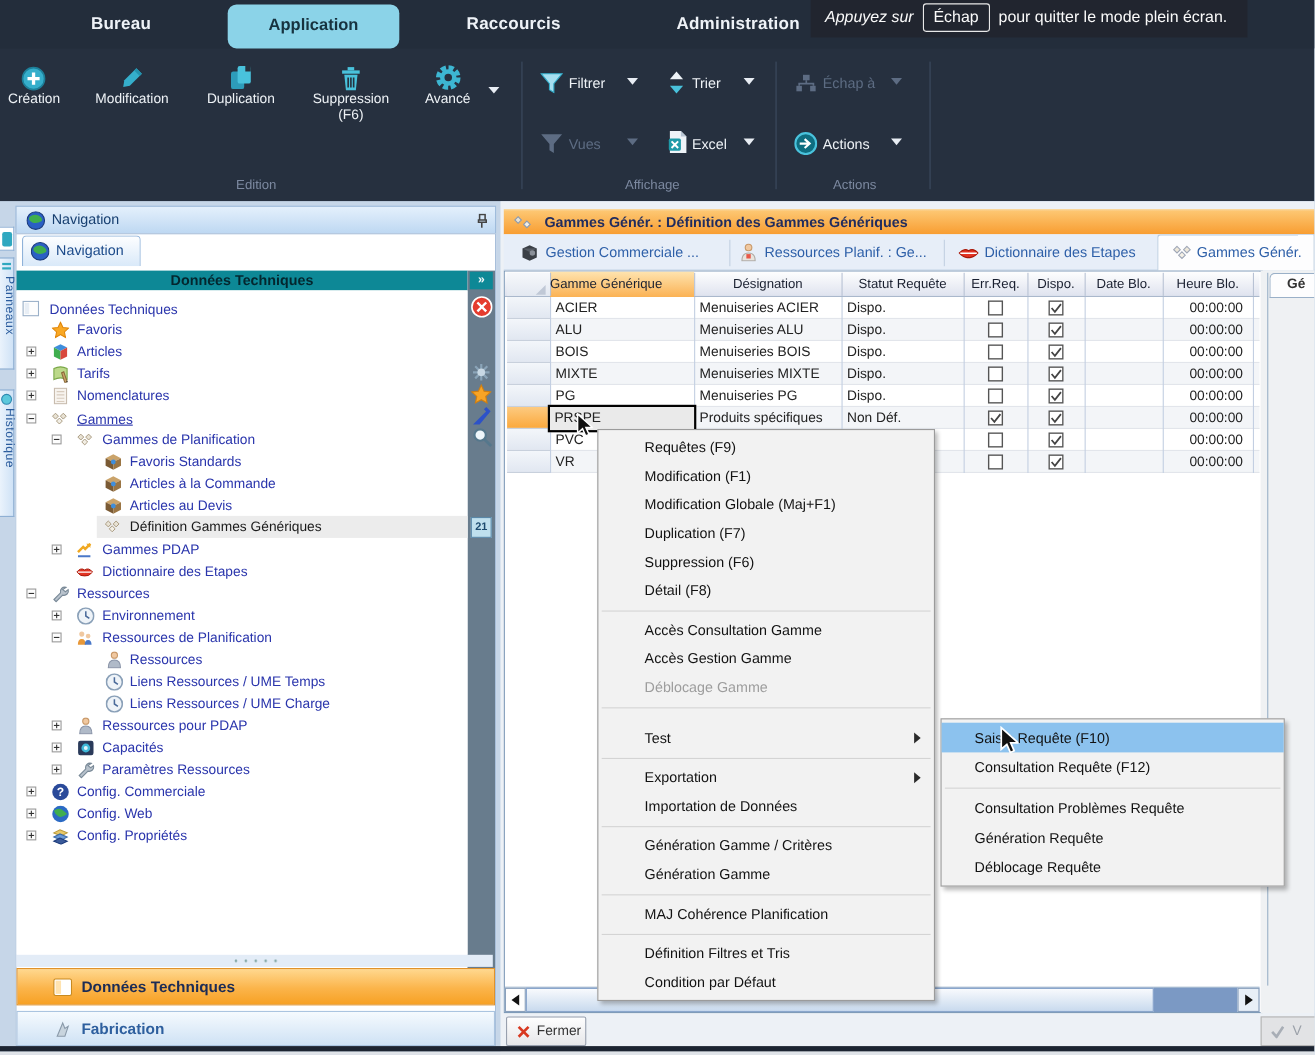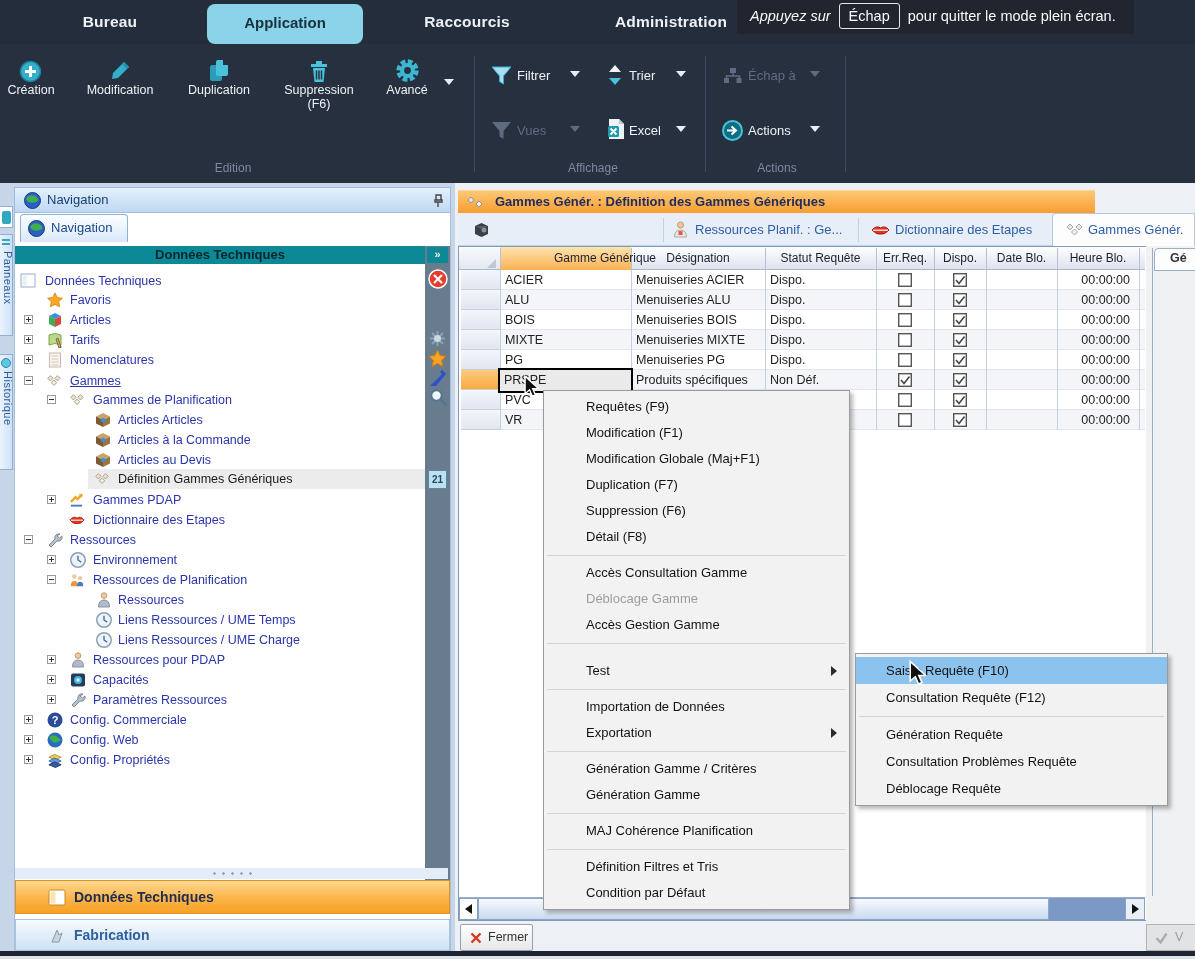--- a/index.html
+++ b/index.html
@@ -38,21 +38,21 @@
 .pm b { position:absolute; left:3px; top:1px; width:1px; height:5px; background:#333; }
 .tico { position:absolute; width:16px; height:16px; }
 
 #splitter { position:absolute; left:15px; top:685px; width:433px; height:11px; background:#e3ecf7; }
 #orangebar { position:absolute; left:15px; top:697px; width:435px; height:34px; background:linear-gradient(#ffd88f,#fbb44a 55%,#f7a124); border:1px solid #e0922a; color:#1c2c55; font-size:14px; font-weight:bold; line-height:32px; }
 #fabbar { position:absolute; left:15px; top:736px; width:435px; height:32px; background:linear-gradient(#f5fafe,#cfe2f5); border:1px solid #aac4e0; color:#2e5f9e; font-size:14px; font-weight:bold; line-height:30px; }
 #botline { position:absolute; left:0; top:768px; width:1195px; height:5px; background:#1c2431; }
 #botstrip { position:absolute; left:0; top:773px; width:1195px; height:3px; background:#dfe3e8; }
 
 #docarea { position:absolute; left:455px; top:0px; width:740px; height:776px; background:#edf1f6; }
-#doctitle { position:absolute; left:3px; top:7px; width:637px; height:23px; background:linear-gradient(#fdc874,#f89d31); border-top:1px solid #fad79b; color:#212c5e; font-size:13px; font-weight:bold; line-height:22px; }
+#doctitle { position:absolute; left:3px; top:7px; width:737px; height:23px; background:linear-gradient(#fdc874,#f89d31); border-top:1px solid #fad79b; color:#212c5e; font-size:13px; font-weight:bold; line-height:22px; }
 #doctabs { position:absolute; left:3px; top:30px; width:737px; height:33px; background:#e7eef8; border-bottom:1px solid #c3d3e6; }
 .dtab { position:absolute; top:0; height:33px; font-size:13px; color:#2d5fa8; line-height:33px; }
 #tbl { position:absolute; left:3px; top:63px; width:690px; height:675px; background:#fff; border:1px solid #7f9bb8; }
 
 #rpanel { position:absolute; left:691px; top:63px; width:49px; height:675px; background:#eff1f3; }
 
 #fermer { position:absolute; left:5px; top:741px; width:73px; height:27px; background:linear-gradient(#fefefe,#e6e7ea); border:1px solid #98a0ae; border-radius:2px; font-size:12.5px; color:#333; line-height:25px; }
 #okbtn { position:absolute; left:691px; top:741px; width:60px; height:27px; background:#e2e3e5; border:1px solid #b4b4b4; color:#9aa0a8; font-size:12.5px; line-height:25px; }
 
 .menu { position:absolute; background:#f2f2f2; border:1px solid #9b9b9b; box-shadow:3px 3px 4px rgba(0,0,0,.28); font-size:13px; color:#121212; }
@@ -266,21 +266,21 @@
         <path d="M13 1l3 3-3 3-3-3z" fill="#e8e2d4" stroke="#a89a80"></path>
         <path d="M9 6l3 3-3 3-3-3z" fill="#f2eee4" stroke="#a89a80"></path>
       </svg>
 <div class="ti" style="left:78px;top:126px;">Gammes de Planification</div>
 <svg class="tico" style="left:80px;top:148px;" width="16" height="16" viewBox="0 0 16 16">
         <path d="M8 1l7 3.5L8 8 1 4.5z" fill="#caa36a"></path>
         <path d="M1 4.5L8 8v7l-7-3.5z" fill="#7a5a34"></path>
         <path d="M15 4.5L8 8v7l7-3.5z" fill="#9a7544"></path>
         <circle cx="8" cy="8" r="2.2" fill="#3f8edc"></circle>
       </svg>
-<div class="ti" style="left:103px;top:146px;">Articles Articles</div>
+<div class="ti" style="left:103px;top:146px;">Favoris Standards</div>
 <svg class="tico" style="left:80px;top:168px;" width="16" height="16" viewBox="0 0 16 16">
         <path d="M8 1l7 3.5L8 8 1 4.5z" fill="#caa36a"></path>
         <path d="M1 4.5L8 8v7l-7-3.5z" fill="#7a5a34"></path>
         <path d="M15 4.5L8 8v7l7-3.5z" fill="#9a7544"></path>
         <circle cx="8" cy="8" r="2.2" fill="#3f8edc"></circle>
       </svg>
 <div class="ti" style="left:103px;top:166px;">Articles à la Commande</div>
 <svg class="tico" style="left:80px;top:188px;" width="16" height="16" viewBox="0 0 16 16">
         <path d="M8 1l7 3.5L8 8 1 4.5z" fill="#caa36a"></path>
         <path d="M1 4.5L8 8v7l-7-3.5z" fill="#7a5a34"></path>
@@ -425,20 +425,21 @@
         </svg><span style="margin-left:37px;">Gammes Génér. : Définition des Gammes Génériques</span></div>
 <div id="doctabs">
   <div style="position:absolute;left:205px;top:5px;width:1px;height:24px;background:#c2d0e2;"></div>
   <div style="position:absolute;left:400px;top:5px;width:1px;height:24px;background:#c2d0e2;"></div>
   <div style="position:absolute;left:594px;top:0;width:143px;height:33px;background:#fdfdfe;border:1px solid #b6c8dc;border-bottom:none;border-radius:3px 0 0 0;"></div>
   <svg style="position:absolute;left:15px;top:8px;" width="17" height="17" viewBox="0 0 17 17">
           <path d="M2 5l6.5-3L15 5v8l-6.5 3L2 13z" fill="#3a3f46"></path>
           <path d="M2 5l6.5 3L15 5" fill="#565c64"></path>
           <circle cx="11" cy="9" r="2.5" fill="#8a9099"></circle>
         </svg>
+  <div class="dtab" style="left:38px;">Gestion Commerciale ...</div>
   <svg style="position:absolute;left:215px;top:8px;" width="15" height="17" viewBox="0 0 15 17">
           <circle cx="7.5" cy="4" r="3" fill="#f0c8a0" stroke="#c89868"></circle>
           <path d="M1.5 16q0-7 6-7t6 7z" fill="#e8e4de" stroke="#b0aca6"></path>
           <rect x="5.5" y="10" width="4" height="4" fill="#e85848"></rect>
         </svg>
   <div class="dtab" style="left:237px;">Ressources Planif. : Ge...</div>
   <svg style="position:absolute;left:413px;top:11px;" width="19" height="12" viewBox="0 0 19 12">
           <path d="M1 6q4.5-5 8.5-2 4.5-3 8.5 2-4.5 5-8.5 4-4 1-8.5-4z" fill="#e23424" stroke="#a81808"></path>
           <path d="M2 6.2h15" stroke="#fff" stroke-width="1.2"></path>
         </svg>
@@ -448,21 +449,21 @@
           <path d="M14 1l3 3-3 3-3-3z" fill="#eee8da" stroke="#a0a8b8"></path>
           <path d="M9.5 6l3 3-3 3-3-3z" fill="#f4f0e6" stroke="#a0a8b8"></path>
         </svg>
   <div class="dtab" style="left:630px;font-size:13px;">Gammes Génér.</div>
 </div>
 <div id="tbl">
         <div style="position:absolute;left:0;top:0;width:686px;height:23px;background:linear-gradient(#fefefe,#dfe3ef);border-bottom:1px solid #aab8cc;"></div>
         <div style="position:absolute;left:41px;top:0;width:131px;height:23px;background:linear-gradient(#fee3ae,#fbb254);"></div>
         <div style="position:absolute;left:41px;top:1px;width:1px;height:21px;background:#b8c2d4;"></div>
         <div style="position:absolute;left:172px;top:1px;width:1px;height:21px;background:#b8c2d4;"></div>
-        <div style="position:absolute;left:41px;top:0;width:156px;height:23px;line-height:23px;text-align:right;font-size:12px;color:#1a2030;">Gamme Générique</div>
+        <div style="position:absolute;left:41px;top:0;width:156px;height:23px;line-height:23px;text-align:left;font-size:12px;color:#1a2030;">Gamme Générique</div>
         <div style="position:absolute;left:306px;top:1px;width:1px;height:21px;background:#b8c2d4;"></div>
         <div style="position:absolute;left:172px;top:0;width:134px;height:23px;line-height:23px;text-align:center;font-size:12px;color:#1a2030;">Désignation</div>
         <div style="position:absolute;left:417px;top:1px;width:1px;height:21px;background:#b8c2d4;"></div>
         <div style="position:absolute;left:306px;top:0;width:111px;height:23px;line-height:23px;text-align:center;font-size:12px;color:#1a2030;">Statut Requête</div>
         <div style="position:absolute;left:475px;top:1px;width:1px;height:21px;background:#b8c2d4;"></div>
         <div style="position:absolute;left:417px;top:0;width:58px;height:23px;line-height:23px;text-align:center;font-size:12px;color:#1a2030;">Err.Req.</div>
         <div style="position:absolute;left:527px;top:1px;width:1px;height:21px;background:#b8c2d4;"></div>
         <div style="position:absolute;left:475px;top:0;width:52px;height:23px;line-height:23px;text-align:center;font-size:12px;color:#1a2030;">Dispo.</div>
         <div style="position:absolute;left:598px;top:1px;width:1px;height:21px;background:#b8c2d4;"></div>
         <div style="position:absolute;left:527px;top:0;width:71px;height:23px;line-height:23px;text-align:center;font-size:12px;color:#1a2030;">Date Blo.</div>
@@ -612,43 +613,43 @@
   <div id="botstrip"></div>
 <div class="menu" style="left:543px;top:207px;width:307px;padding:3px 0;">
 <div class="mi">Requêtes (F9)</div>
 <div class="mi">Modification (F1)</div>
 <div class="mi">Modification Globale (Maj+F1)</div>
 <div class="mi">Duplication (F7)</div>
 <div class="mi">Suppression (F6)</div>
 <div class="mi">Détail (F8)</div>
 <div class="msep"></div>
 <div class="mi">Accès Consultation Gamme</div>
+<div class="mi">Accès Gestion Gamme</div>
 <div class="mi dis">Déblocage Gamme</div>
-<div class="mi">Accès Gestion Gamme</div>
 <div class="msep"></div>
 <div class="mspacer"></div>
 <div class="mi">Test<div class="arr"></div></div>
 <div class="msep"></div>
+<div class="mi">Exportation<div class="arr"></div></div>
 <div class="mi">Importation de Données</div>
-<div class="mi">Exportation<div class="arr"></div></div>
 <div class="msep"></div>
 <div class="mi">Génération Gamme / Critères</div>
 <div class="mi">Génération Gamme</div>
 <div class="msep"></div>
 <div class="mi">MAJ Cohérence Planification</div>
 <div class="msep"></div>
 <div class="mi">Définition Filtres et Tris</div>
 <div class="mi">Condition par Défaut</div>
 </div>
 <div class="menu" style="left:855px;top:470px;width:313px;padding:3px 0;">
 <div class="mi hl" style="height:27px;line-height:27px;padding-left:30px;">Saisie Requête (F10)</div>
 <div class="mi" style="height:27px;line-height:27px;padding-left:30px;">Consultation Requête (F12)</div>
 <div class="msep" style="height:10px;"></div>
+<div class="mi" style="height:27px;line-height:27px;padding-left:30px;">Consultation Problèmes Requête</div>
 <div class="mi" style="height:27px;line-height:27px;padding-left:30px;">Génération Requête</div>
-<div class="mi" style="height:27px;line-height:27px;padding-left:30px;">Consultation Problèmes Requête</div>
 <div class="mi" style="height:27px;line-height:27px;padding-left:30px;">Déblocage Requête</div>
 </div>
 <svg style="position:absolute;left:524px;top:192px;" width="15" height="23" viewBox="0 0 14 21">
       <path d="M1 1v16.2l4.2-3.6 2.6 6 2.9-1.2-2.6-5.9h5.6z" fill="#111" stroke="#fff" stroke-width="1.3"></path>
     </svg>
 <svg style="position:absolute;left:909px;top:477px;" width="17" height="26" viewBox="0 0 14 21">
       <path d="M1 1v16.2l4.2-3.6 2.6 6 2.9-1.2-2.6-5.9h5.6z" fill="#111" stroke="#fff" stroke-width="1.3"></path>
     </svg>
 </div>
 

